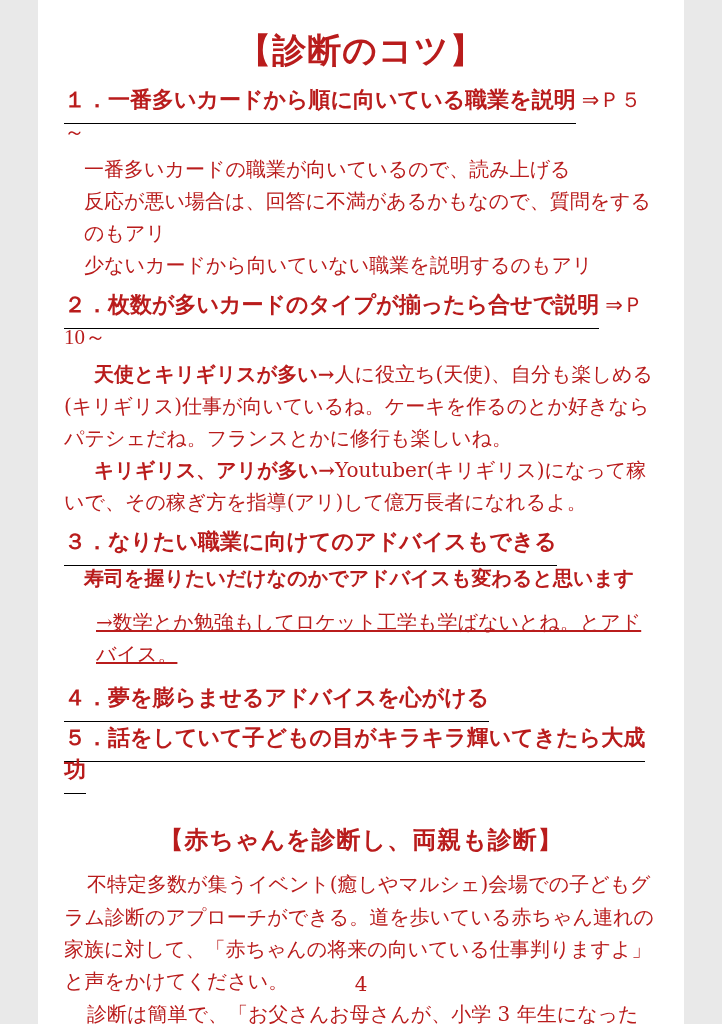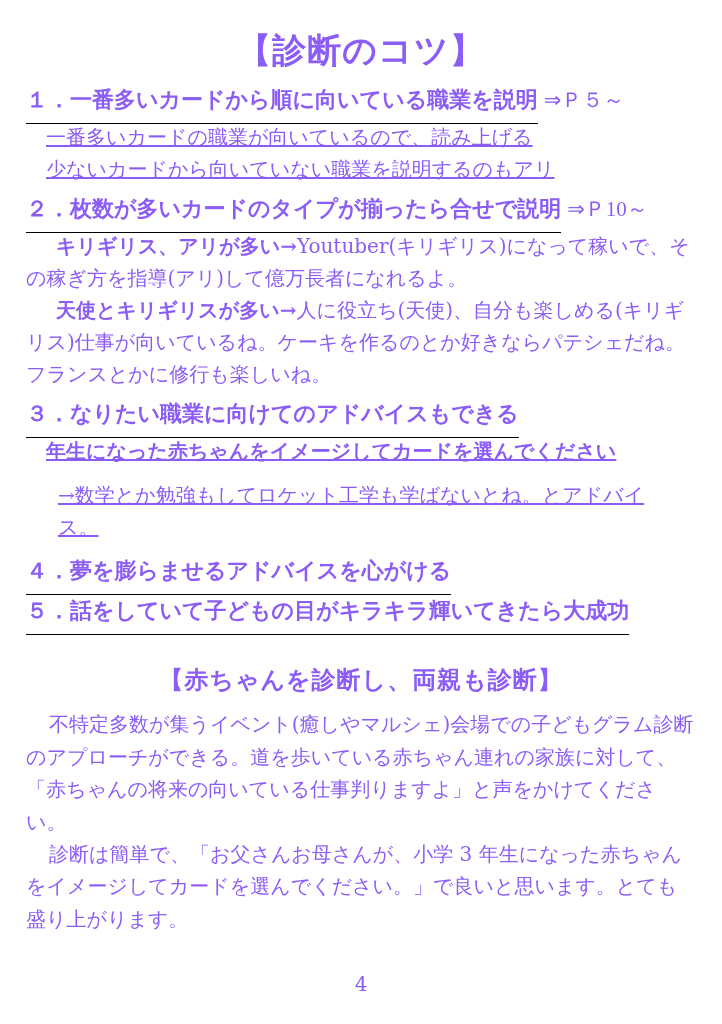--- a/index.html
+++ b/index.html
@@ -1,22 +1,22 @@
 <!DOCTYPE html>
 <html><head>
 <meta charset="utf-8">
 <style>
   html, body { margin: 0; padding: 0; background: #e9e9e9; }
   .page {
     position: relative;
-    width: 722px;
+    width: 646px;
     height: 1024px;
     margin: 0 auto;
     background: #ffffff;
-    color: #8b5cf6;
+    color: #b91c1c;
     font-family: "DejaVu Serif", "Liberation Serif", serif;
     box-sizing: border-box;
     padding: 26px 26px 0 26px;
     overflow: hidden;
   }
   .doc-title {
     text-align: center;
     font-size: 34px;
     font-weight: bold;
     letter-spacing: 1px;
@@ -42,21 +42,21 @@
   .suffix {
     font-weight: normal;
     font-size: 21px;
     margin-left: 6px;
     font-family: Liberation Serif, serif;
   }
   .body-line {
     font-size: 20px;
     line-height: 1.6;
   }
-  .indent { padding-left: 20px; text-decoration: underline; }
+  .indent { padding-left: 20px; }
   .bold { font-weight: bold; }
   .para {
     font-size: 20px;
     line-height: 1.6;
     margin: 0;
     text-indent: 30px;
   }
   .para-hang {
     font-size: 20px;
     line-height: 1.6;
@@ -84,36 +84,37 @@
 
 <div class="page">
 
   <div class="doc-title">【診断のコツ】</div>
 
   <section>
     <div class="sec-heading">
       <span class="underlined"><span>１．</span><span>一番多いカードから順に向いている職業を説明</span></span><span class="suffix">⇒Ｐ５～</span>
     </div>
     <div class="body-line indent">一番多いカードの職業が向いているので、読み上げる</div>
+    <div class="body-line indent">反応が悪い場合は、回答に不満があるかもなので、質問をするのもアリ</div>
     <div class="body-line indent">少ないカードから向いていない職業を説明するのもアリ</div>
   </section>
 
   <section>
     <div class="sec-heading">
       <span class="underlined"><span>２．</span><span>枚数が多いカードのタイプが揃ったら合せで説明</span></span><span class="suffix">⇒Ｐ10～</span>
     </div>
+    <p class="para"><span class="bold">天使とキリギリスが多い→</span><span>人に役立ち(天使)、自分も楽しめる(キリギリス)仕事が向いているね。ケーキを作るのとか好きならパテシェだね。フランスとかに修行も楽しいね。</span></p>
     <p class="para"><span class="bold">キリギリス、アリが多い→</span><span>Youtuber(キリギリス)になって稼いで、その稼ぎ方を指導(アリ)して億万長者になれるよ。</span></p>
-    <p class="para"><span class="bold">天使とキリギリスが多い→</span><span>人に役立ち(天使)、自分も楽しめる(キリギリス)仕事が向いているね。ケーキを作るのとか好きならパテシェだね。フランスとかに修行も楽しいね。</span></p>
   </section>
 
   <section>
     <div class="sec-heading">
       <span class="underlined"><span>３．</span><span>なりたい職業に向けてのアドバイスもできる</span></span>
     </div>
-    <div class="body-line indent bold">年生になった赤ちゃんをイメージしてカードを選んでください</div>
+    <div class="body-line indent bold">寿司を握りたいだけなのかでアドバイスも変わると思います</div>
     <p class="para-hang">→数学とか勉強もしてロケット工学も学ばないとね。とアドバイス。</p>
   </section>
 
   <section>
     <div class="sec-heading">
       <span class="underlined"><span>４．</span><span>夢を膨らませるアドバイスを心がける</span></span>
     </div>
   </section>
 
   <section>

